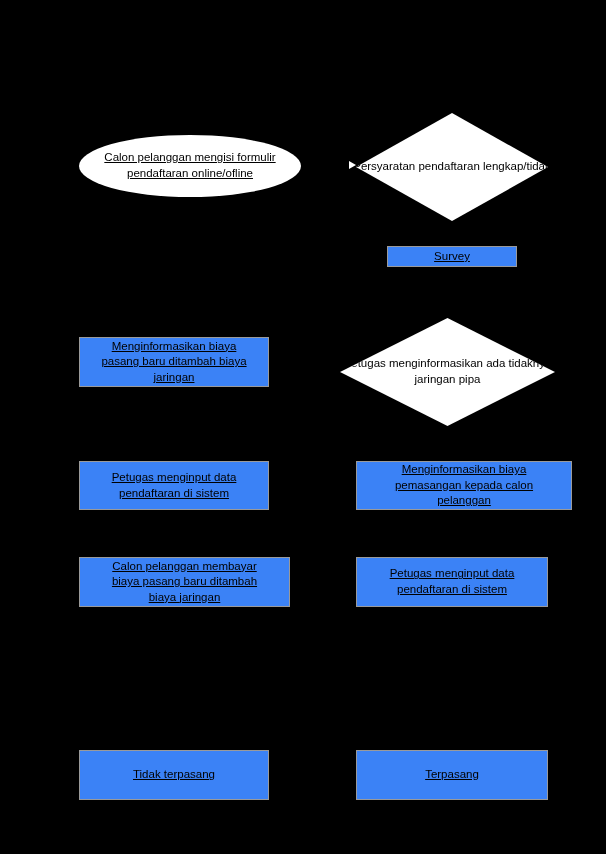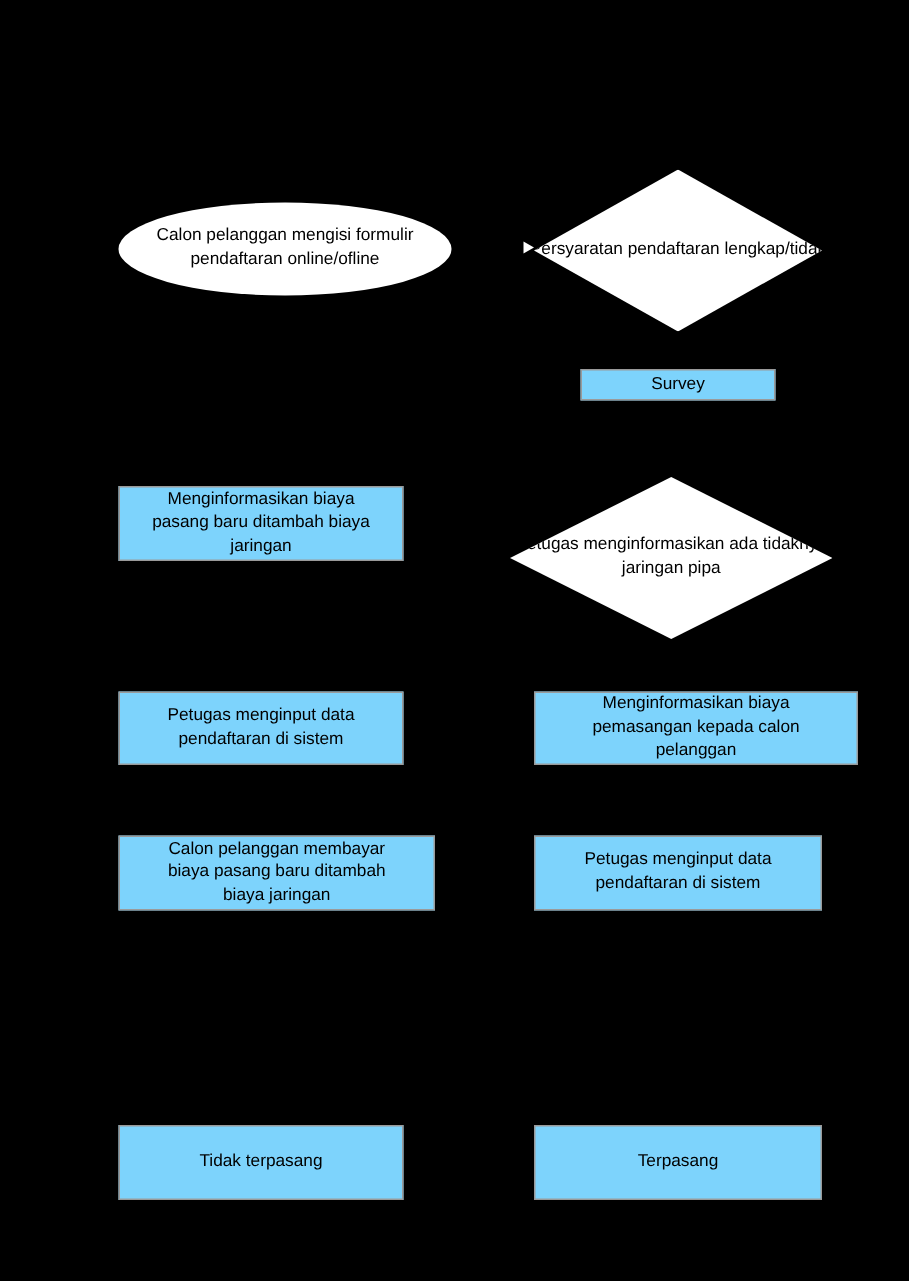--- a/index.html
+++ b/index.html
@@ -18,23 +18,24 @@
   .node {
     position: absolute;
     box-sizing: border-box;
     display: flex;
     align-items: center;
     justify-content: center;
     text-align: center;
     color: #000000;
     font-size: 11.5px;
     line-height: 1.35;
+    text-decoration: underline;
   }
   .box {
-    background: #7dd3fc;
+    background: #3b82f6;
     border: 1px solid #9a9a9a;
     padding: 2px 20px;
   }
   .ellipse {
     background: #ffffff;
     border-radius: 50%;
     padding: 0 18px;
   }
   .diamond-wrap {
     position: absolute;
@@ -98,21 +99,21 @@
       </div>
     <div class="diamond-clip">
       <div class="diamond-label">Persyaratan pendaftaran lengkap/tidak</div>
     </div>
   </div>
 
   <div class="arrow-marker" style="left:349px; top:161px;"></div>
 
   <div class="node box" style="left:387px; top:246px; width:130px; height:21px;">Survey</div>
 
-  <div class="node box" style="left:79px; top:324px; width:190px; height:50px;">Menginformasikan biaya pasang baru ditambah biaya jaringan</div>
+  <div class="node box" style="left:79px; top:337px; width:190px; height:50px;">Menginformasikan biaya pasang baru ditambah biaya jaringan</div>
 
   <div class="diamond-wrap" style="left:340px; top:318px; width:215px; height:108px;">
     <div class="diamond-shape">
         <div></div>
       </div>
     <div class="diamond-clip">
       <div class="diamond-label" style="width:215px; white-space:normal;">Petugas menginformasikan ada tidaknya jaringan pipa</div>
     </div>
   </div>
 

